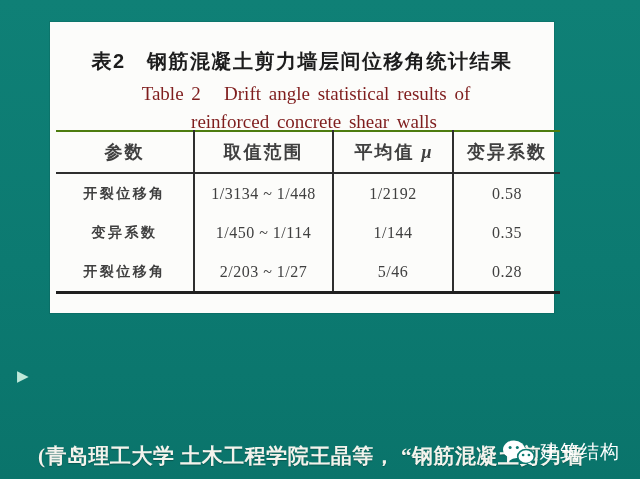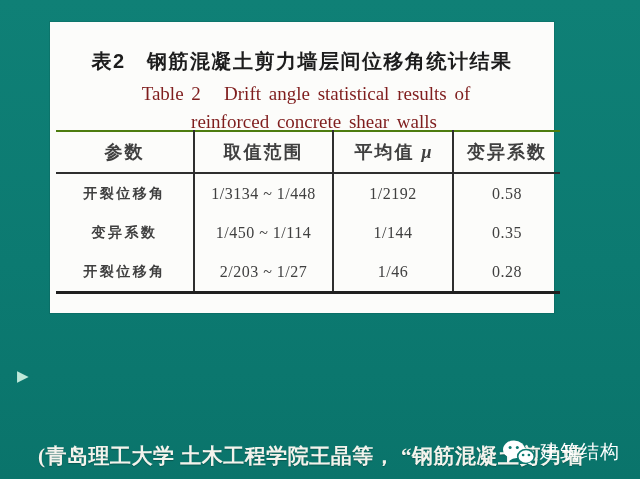--- a/index.html
+++ b/index.html
@@ -111,21 +111,21 @@
         </tr>
         <tr>
           <td class="zh">变异系数</td>
           <td class="num">1/450 ~ 1/114</td>
           <td class="num">1/144</td>
           <td class="num">0.35</td>
         </tr>
         <tr>
           <td class="zh">开裂位移角</td>
           <td class="num">2/203 ~ 1/27</td>
-          <td class="num">1/46</td>
+          <td class="num">5/46</td>
           <td class="num">0.28</td>
         </tr>
       </tbody>
     </table>
   </div>
 
   <div class="citation">
     <span class="bullet">▶</span>
     <span class="cit-text">
       <span class="cit-line1" style="display:block">(青岛理工大学 土木工程学院王晶等， “钢筋混凝土剪力墙</span>

